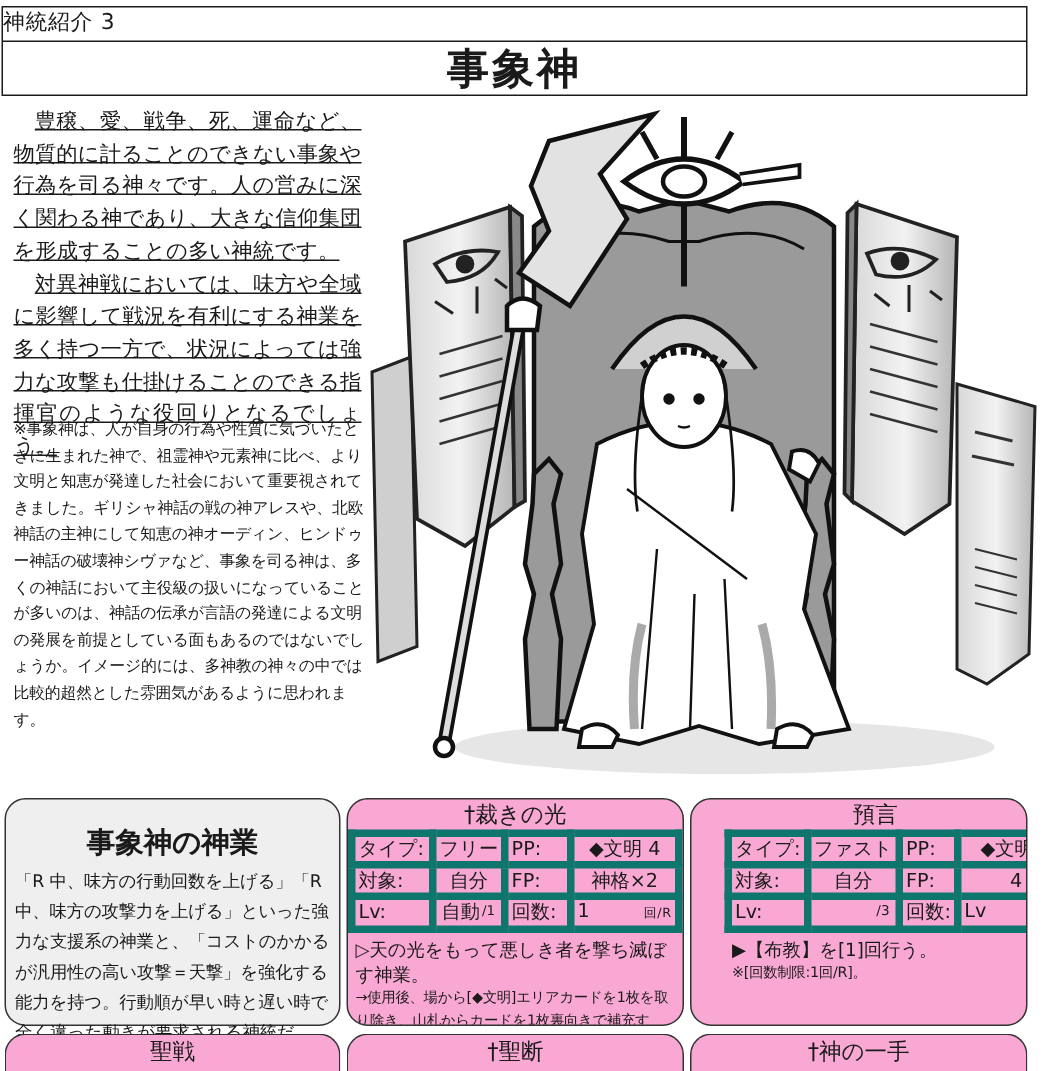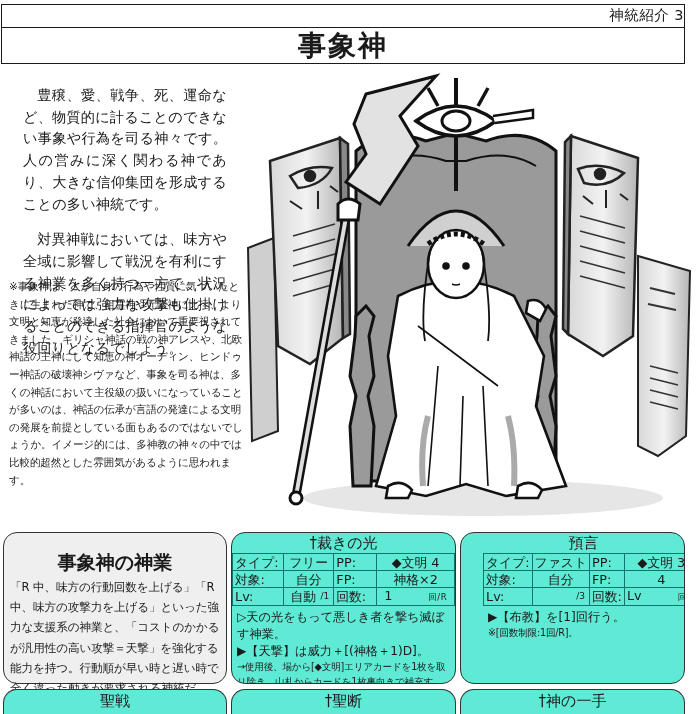--- a/index.html
+++ b/index.html
@@ -1,39 +1,39 @@
 <!DOCTYPE html>
 <html><head>
 <meta charset="utf-8">
 <style>
   html, body { margin:0; padding:0; background:#ffffff; }
   body { width:699px; height:714px; position:relative; overflow:hidden;
          font-family:"DejaVu Sans","Liberation Sans",sans-serif; color:#1a1a1a; }
   .header { position:absolute; left:1px; top:4px; width:684px; height:60px;
             border:1.6px solid #1a1a1a; box-sizing:border-box; }
   .header .sub { height:23px; border-bottom:1.6px solid #1a1a1a; box-sizing:border-box;
-                 text-align:right; font-size:14.5px; line-height:21px; letter-spacing:0.5px; }
+                 text-align:left; font-size:14.5px; line-height:21px; letter-spacing:0.5px; }
   .header .main { text-align:center; font-family:"DejaVu Serif","Liberation Serif",serif;
                   font-size:28px; font-weight:bold; line-height:35px; letter-spacing:2px; }
   .intro { position:absolute; left:9px; top:71px; width:232px;
            font-size:14.2px; line-height:21.7px; text-align:justify; letter-spacing:0.1px; }
-  .intro p { margin:14px; text-indent:1em; }
+  .intro p { margin:0; text-indent:1em;text-decoration:underline; }
   .note { position:absolute; left:9px; top:278px; width:234px;
           font-size:10.6px; line-height:17.6px; letter-spacing:-0.15px; }
   .art { position:absolute; left:238px; top:66px; width:461px; height:460px; }
   .card { position:absolute; box-sizing:border-box; border:1.4px solid #333;
-          border-radius:14px; background:#5eead4; }
+          border-radius:14px; background:#f9a8d4; }
   .card.gray { background:#efefef; }
   .summary { left:3px; top:532px; width:224px; height:152px; }
   .summary .stitle { text-align:center; font-family:"DejaVu Serif","Liberation Serif",serif;
                      font-weight:bold; font-size:19px; line-height:24px; margin-top:17px; }
   .summary .sbody { font-size:11.6px; line-height:20.2px; padding:3px 5px 0 6px; letter-spacing:-0.1px; }
   .skill .ktitle { text-align:center; font-size:15px; line-height:20px; height:20px; }
   .skill table { border-collapse:collapse; width:100%; font-size:12.8px; }
-  .skill td { border:1px solid #0f766e; height:16px; padding:0 2px; line-height:15px; white-space:nowrap; }
+  .skill td { border:5px solid #0f766e; height:16px; padding:0 2px; line-height:15px; white-space:nowrap; }
   .skill td.k { width:46px; }
   .skill td.v { text-align:center; }
   .skill td.k2 { width:38px; border-left:1.4px solid #222; }
   .skill .sm { font-size:8.5px; letter-spacing:0.5px;margin-left:32px; }
   .skill .frac { font-size:9px; float:right; margin-right:2px; }
   .skill .desc { padding:3px 5px 0 5px; font-size:12.2px; line-height:17px; }
   .skill .desc .tiny { font-size:9.6px; line-height:14.5px; letter-spacing:-0.2px; }
   .c1 { left:231px; top:532px; width:225px; height:152px; overflow:hidden; }
   .c2 { left:460px; top:532px; width:225px; height:152px; overflow:hidden;padding-left:22px; }
   .bottom { top:689px; height:40px; border-bottom:none; border-radius:14px 14px 0 0; }
@@ -165,21 +165,20 @@
     <tr>
       <td class="k">Lv:</td>
       <td class="v"><span>自動</span><span class="frac">/<span>1</span></span></td>
       <td class="k2">回数:</td>
       <td class="v"><span>1</span> <span class="sm">回/R</span></td>
     </tr>
   </tbody>
     </table>
   <div class="desc">
     <div>▷天の光をもって悪しき者を撃ち滅ぼす神業。</div>
-    <div>▶【天撃】は威力＋[(神格＋1)D]。</div>
     <div class="tiny">→使用後、場から[◆文明]エリアカードを1枚を取り除き、山札からカードを1枚裏向きで補充する。</div>
   </div>
 </div>
 
 <div class="card skill c2">
   <div class="ktitle">預言</div>
   <table>
     <tbody>
         <tr>
       <td class="k">タイプ:</td>

